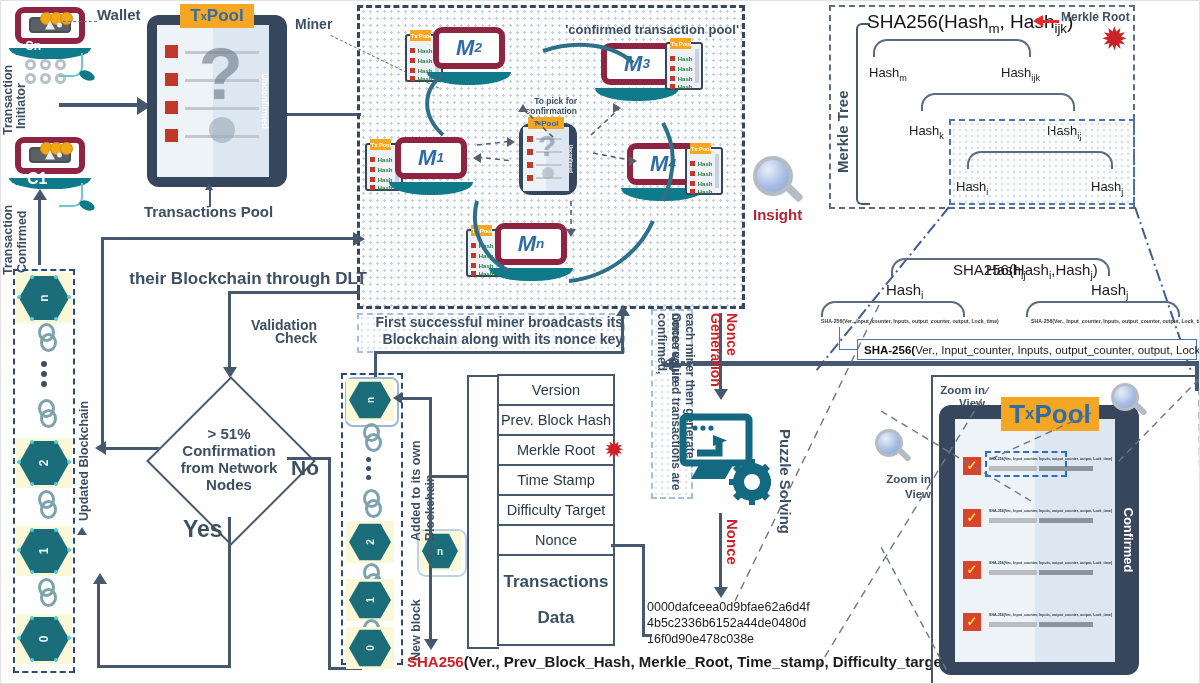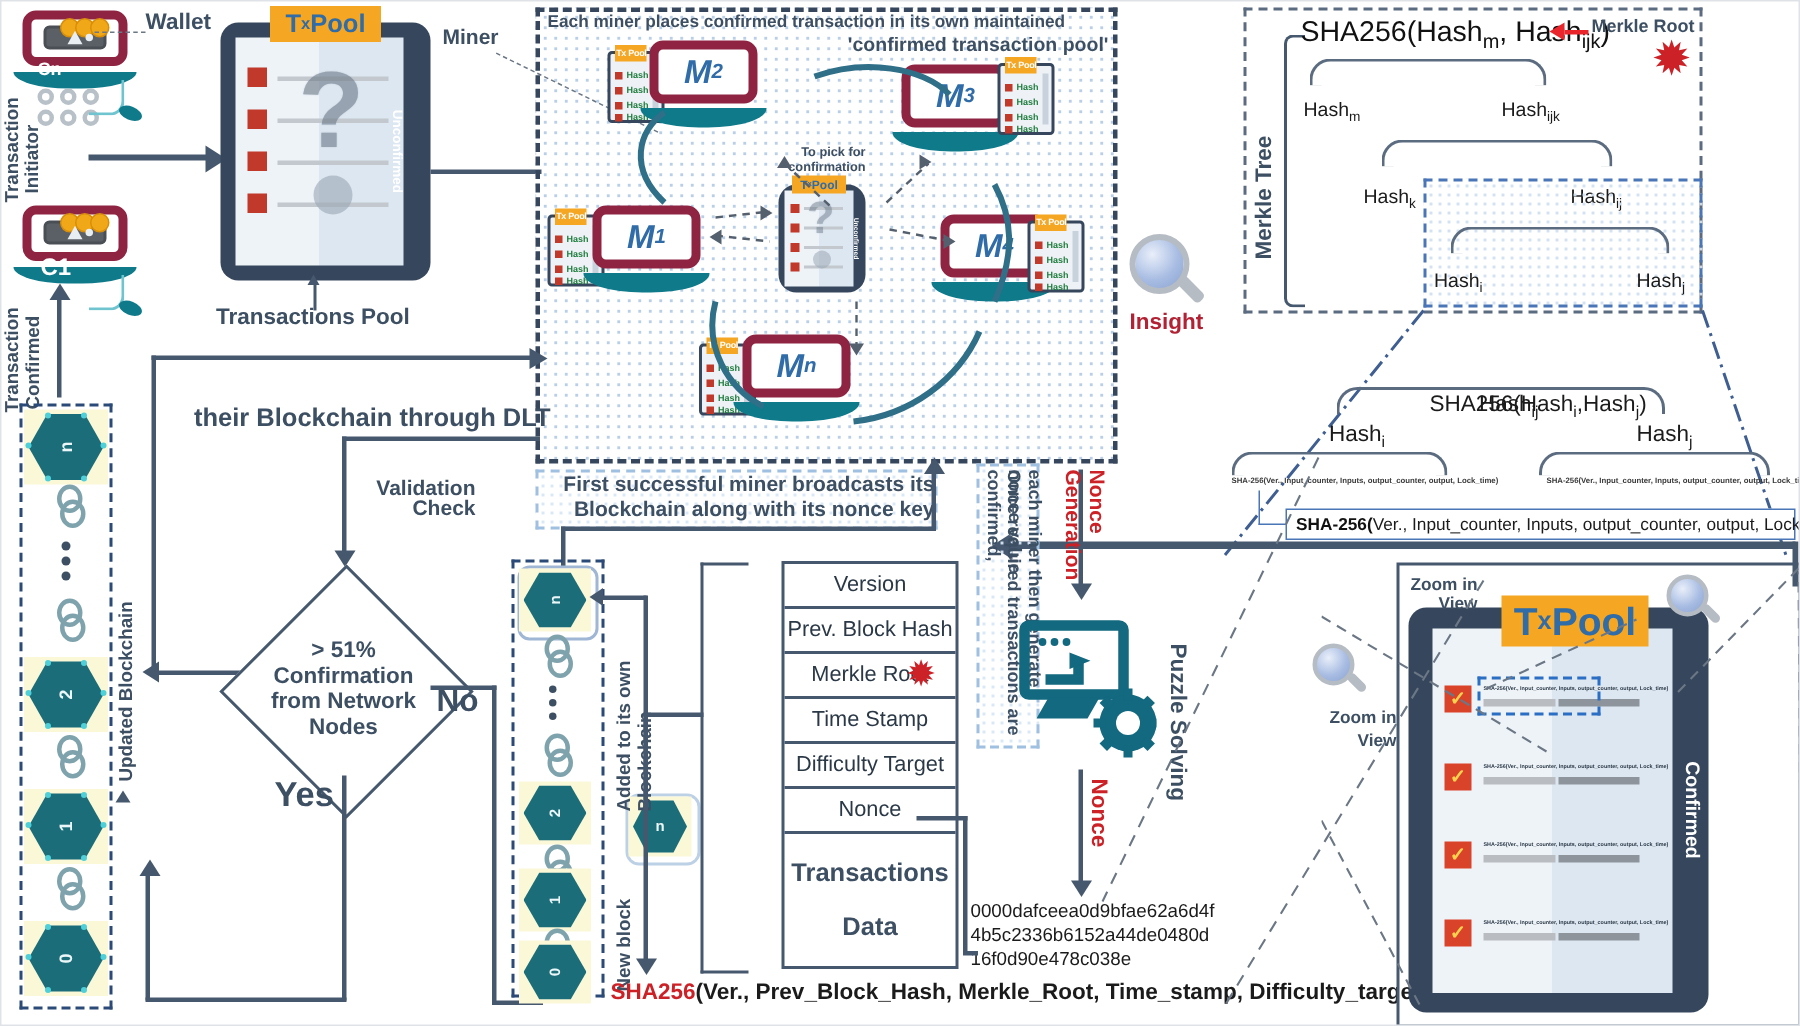--- a/index.html
+++ b/index.html
@@ -364,21 +364,20 @@
   </div>
 
   <div class="arrline" style="left:208px;top:188px;width:2px;height:18px;"></div>
   <div class="arrhead ah-up" style="left:204px;top:182px;border-bottom-width:7px;border-left-width:4px;border-right-width:4px;"></div>
   <div class="txt" style="left:143px;top:203px;font-size:15px;">Transactions Pool</div>
 
   <div class="arrline" style="left:286px;top:112px;width:74px;height:3px;"></div>
 
   <div class="dashbox db-miner" style="left:356px;top:4px;width:388px;height:304px;"></div>
 
-  <div class="txt" style="left:364px;top:8px;font-size:11.5px;width:374px;">Each miner places confirmed transaction in its own maintained</div>
   <div class="txt" style="left:364px;top:22px;font-size:13px;width:374px;text-align:right;">'confirmed transaction pool'</div>
 
   <div class="txt" style="left:294px;top:16px;font-size:14px;">Miner</div>
   <div class="dashline" style="left:330px;top:34px;width:120px;transform:rotate(26deg);"></div>
 
   <div class="clip" style="left:404px;top:33px;width:38px;height:48px;">
     <div class="clip-hdr">Tx Pool</div>
     <div class="sidebar-strip"></div>
     <div class="row" style="top:11px;">
         <span class="sq"></span>
@@ -731,21 +730,21 @@
     <div class="hex-num" style="font-size:10px;transform:none;">n</div>
   </div>
 
   <div class="txt vert-ccw" style="left:408px;top:380px;font-size:12.5px;height:160px;">Added to its own Blockchain</div>
   <div class="txt vert-ccw" style="left:408px;top:580px;font-size:12.5px;height:80px;">New block</div>
 
   <div class="arrline" style="left:400px;top:396px;width:30px;height:2.5px;"></div>
   <div class="arrhead ah-left" style="left:392px;top:391px;border-right-width:9px;border-top-width:6px;border-bottom-width:6px;"></div>
   <div class="arrline" style="left:428px;top:396px;width:2.5px;height:160px;"></div>
 
-  <div class="blockbox" style="left:496px;top:373px;width:118px;height:272px;margin-left:24px;">
+  <div class="blockbox" style="left:496px;top:373px;width:118px;height:272px;">
     <div class="cell" style="height:30px;">Version</div>
     <div class="cell" style="height:30px;">Prev. Block Hash</div>
     <div class="cell" style="height:30px;">Merkle Root</div>
     <div class="cell" style="height:30px;">Time Stamp</div>
     <div class="cell" style="height:30px;">Difficulty Target</div>
     <div class="cell" style="height:30px;">Nonce</div>
     <div class="cell big last" style="height:88px;flex-direction:column;gap:16px;">
       <span>Transactions</span>
       <span>Data</span>
     </div>

